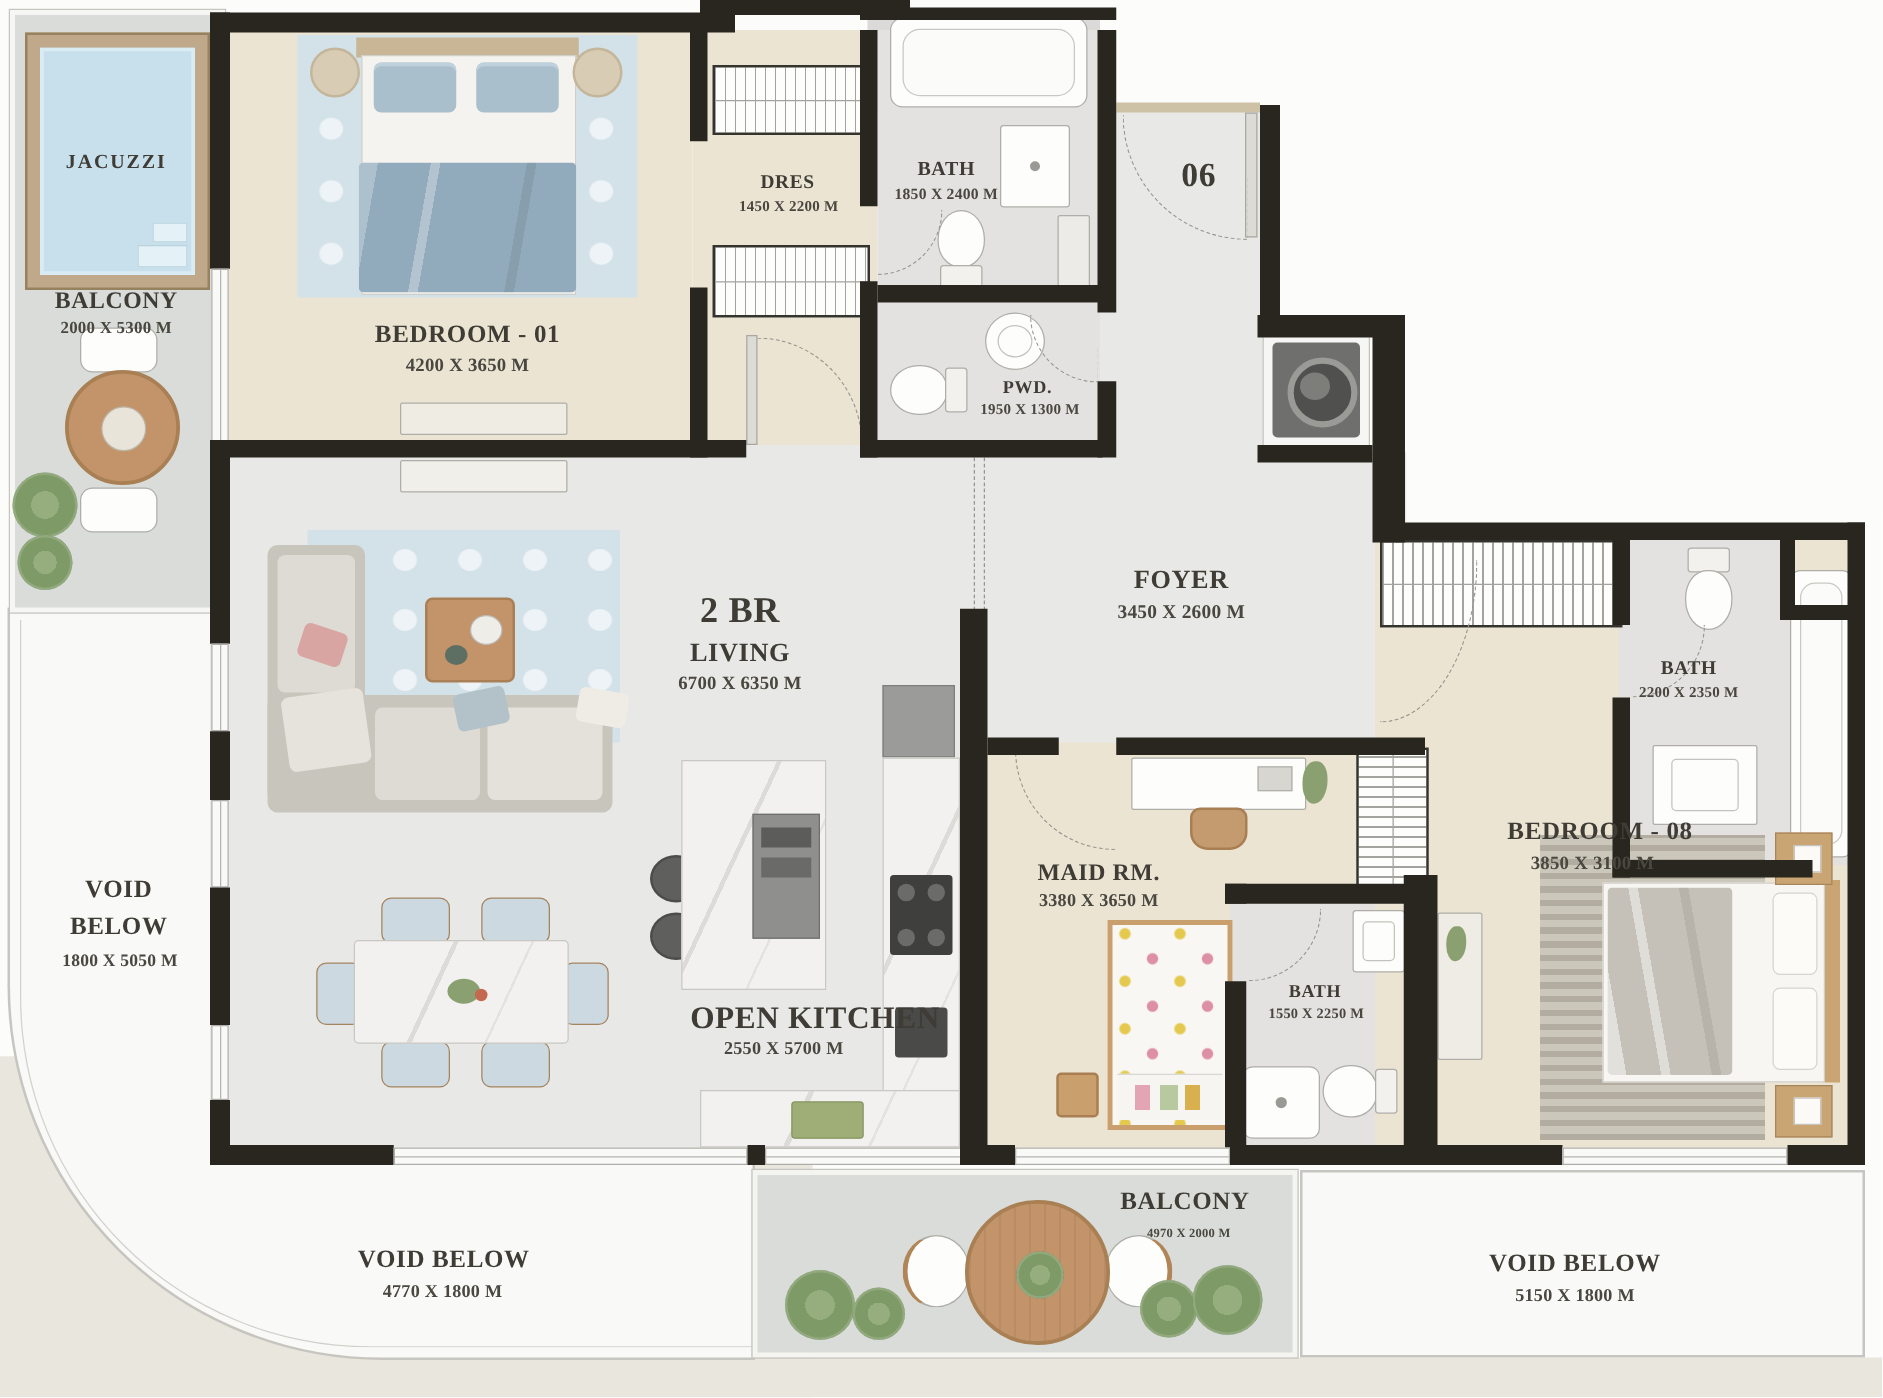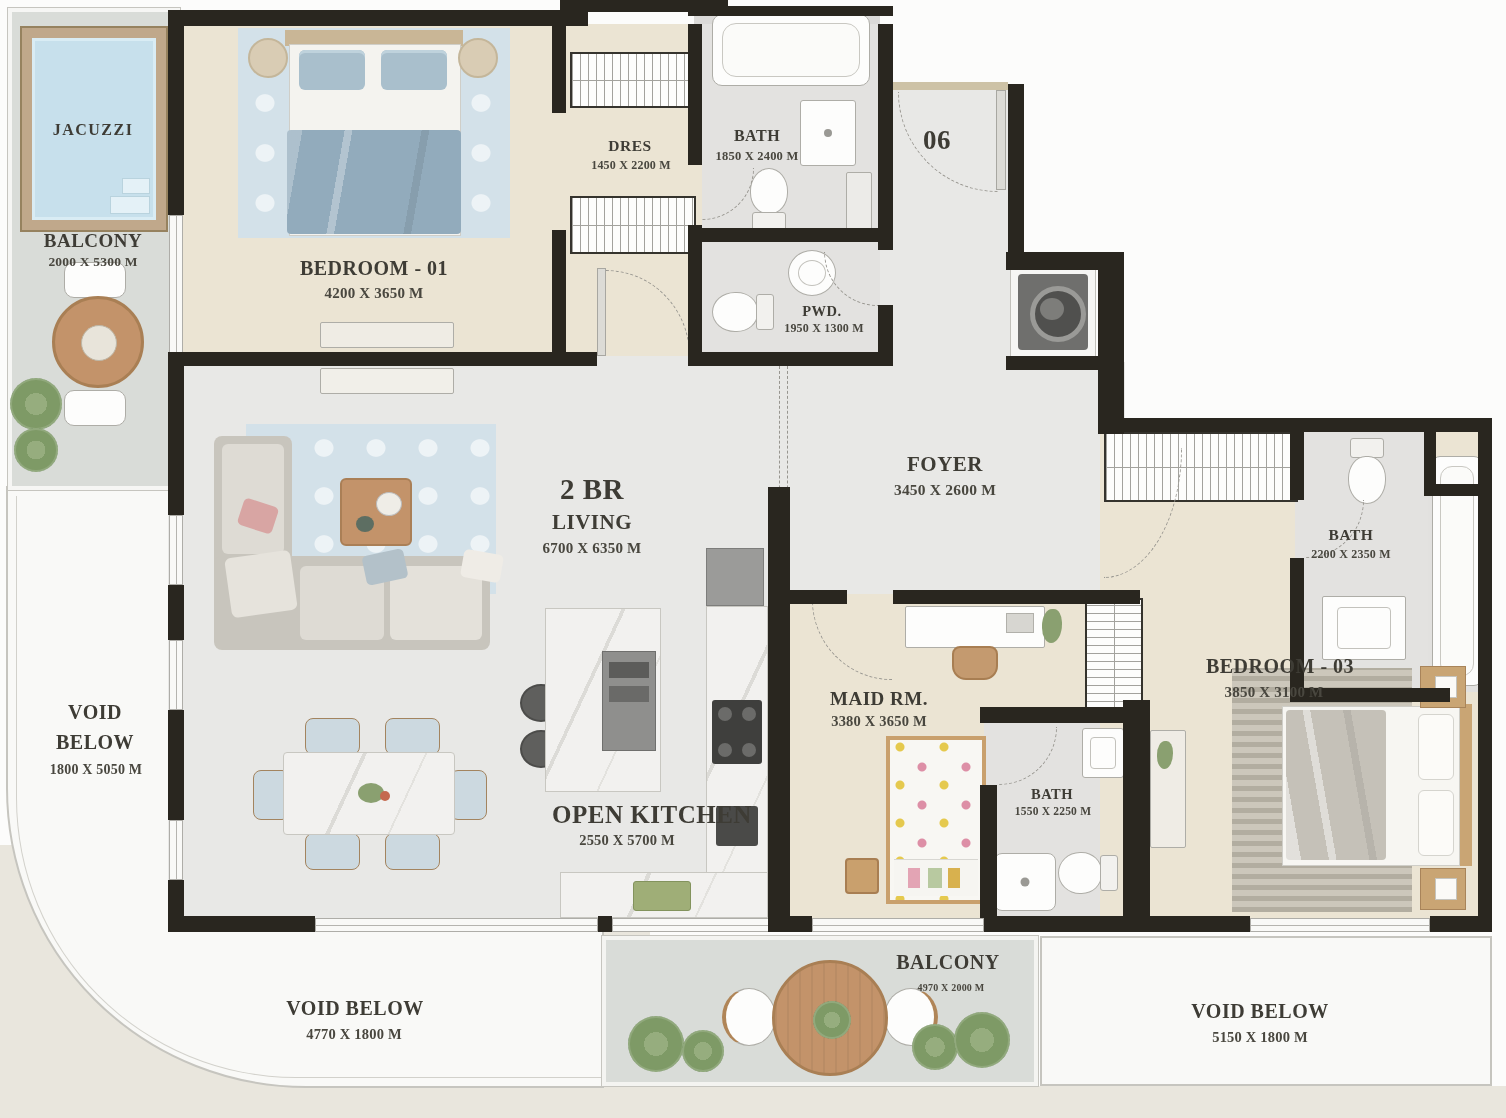--- a/index.html
+++ b/index.html
@@ -340,42 +340,42 @@
 
   <div class="lbl" style="left:630px;top:146px;font-size:15.5px;">DRES</div>
   <div class="lbl dim" style="left:631px;top:165px;font-size:12px;">1450 X 2200 M</div>
 
   <div class="lbl" style="left:757px;top:136px;font-size:16px;">BATH</div>
   <div class="lbl dim" style="left:757px;top:156px;font-size:12.5px;">1850 X 2400 M</div>
 
   <div class="lbl" style="left:822px;top:311px;font-size:14.5px;text-align:right;">PWD.</div>
   <div class="lbl dim" style="left:824px;top:328px;font-size:12px;">1950 X 1300 M</div>
 
-  <div class="lbl" style="left:937px;top:140px;font-size:27px;">06</div>
+  <div class="lbl" style="left:959px;top:140px;font-size:27px;">06</div>
 
   <div class="lbl" style="left:945px;top:464px;font-size:21px;">FOYER</div>
   <div class="lbl dim" style="left:945px;top:490px;font-size:15.5px;">3450 X 2600 M</div>
 
   <div class="lbl" style="left:592px;top:489px;font-size:29px;">2 BR</div>
   <div class="lbl" style="left:592px;top:522px;font-size:21px;">LIVING</div>
   <div class="lbl dim" style="left:592px;top:548px;font-size:15px;">6700 X 6350 M</div>
 
   <div class="lbl" style="left:652px;top:815px;font-size:25px;">OPEN KITCHEN</div>
   <div class="lbl dim" style="left:627px;top:840px;font-size:14.5px;">2550 X 5700 M</div>
 
   <div class="lbl" style="left:879px;top:699px;font-size:19px;">MAID RM.</div>
   <div class="lbl dim" style="left:879px;top:721px;font-size:14.5px;">3380 X 3650 M</div>
 
   <div class="lbl" style="left:1052px;top:794px;font-size:14.5px;">BATH</div>
   <div class="lbl dim" style="left:1053px;top:811px;font-size:11.5px;">1550 X 2250 M</div>
 
   <div class="lbl" style="left:1351px;top:535px;font-size:15.5px;">BATH</div>
   <div class="lbl dim" style="left:1351px;top:554px;font-size:12px;">2200 X 2350 M</div>
 
-  <div class="lbl" style="left:1280px;top:666px;font-size:20px;">BEDROOM - 03</div>
+  <div class="lbl" style="left:1280px;top:666px;font-size:20px;">BEDROOM - 08</div>
   <div class="lbl dim" style="left:1274px;top:692px;font-size:15px;">3850 X 3100 M</div>
 
   <div class="lbl" style="left:948px;top:962px;font-size:20px;">BALCONY</div>
   <div class="lbl dim" style="left:951px;top:987px;font-size:10px;">4970 X 2000 M</div>
 
   <div class="lbl" style="left:95px;top:712px;font-size:20px;">VOID</div>
   <div class="lbl" style="left:95px;top:742px;font-size:20px;">BELOW</div>
   <div class="lbl dim" style="left:96px;top:770px;font-size:14px;">1800 X 5050 M</div>
 
   <div class="lbl" style="left:355px;top:1008px;font-size:20px;">VOID BELOW</div>

